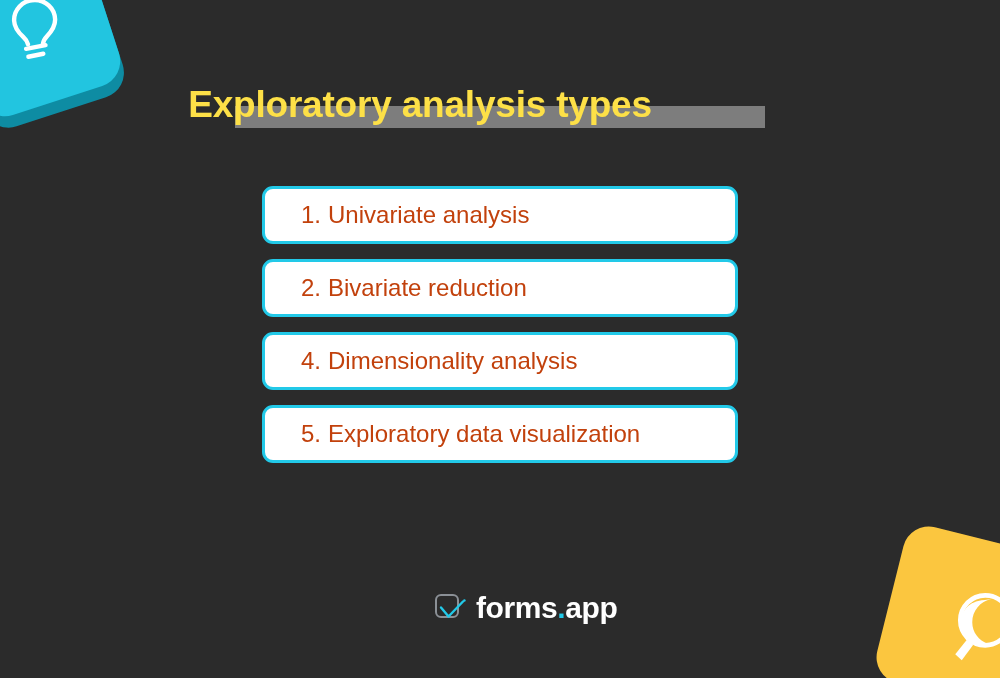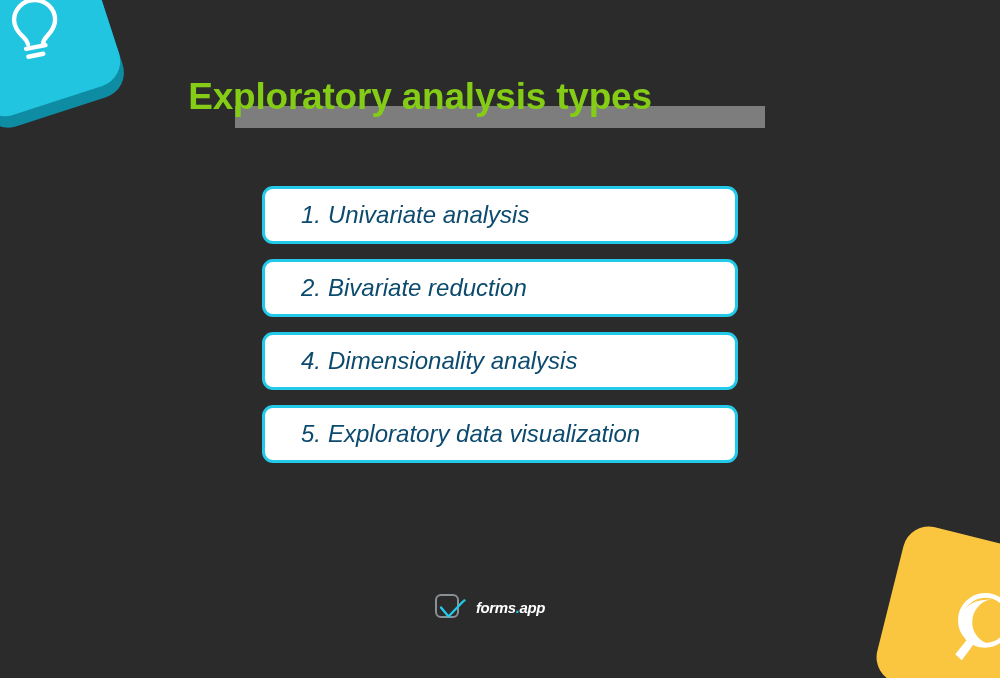--- a/index.html
+++ b/index.html
@@ -92,26 +92,26 @@
     position: absolute;
     left: 235px;
     top: 36px;
     width: 530px;
     height: 22px;
     background: #7d7d7d;
   }
   .title-text {
     position: absolute;
     left: 0;
-    top: 4px;
+    top: 12px;
     width: 840px;
     text-align: center;
     font-size: 37px;
     font-weight: bold;
-    color: #84cc16;
+    color: #fde047;
     letter-spacing: -0.2px;
     line-height: 46px;
     white-space: nowrap;
   }
 
   
   .list {
     position: absolute;
     left: 262px;
     top: 186px;
@@ -127,24 +127,23 @@
     border-radius: 11px;
     display: flex;
     align-items: center;
     padding-left: 36px;
   }
   .list-item:last-child {
     margin-bottom: 13px;
   }
   .item-text {
     font-size: 24px;
-    color: #0c4a6e;
+    color: #c2410c;
     line-height: 28px;
     white-space: nowrap;
-    font-style: italic;
   }
   .item-num {
     display: inline-block;
     margin-right: 7px;
   }
 
   
   .logo {
     position: absolute;
     left: 433px;
@@ -169,27 +168,26 @@
     border: 2px solid #8b9096;
     border-radius: 6px;
     background: #2b2b2b;
   }
   .logo-check {
     position: absolute;
     left: 6px;
     top: 8px;
   }
   .logo-text {
-    font-size: 15px;
+    font-size: 30px;
     font-weight: bold;
     color: #ffffff;
     letter-spacing: -0.4px;
     line-height: 26px;
     white-space: nowrap;
-    font-style: italic;
   }
   .logo-dot {
     color: #22c9e8;
   }
 </style>
 </head>
 <body>
 
 <div class="canvas">
 

